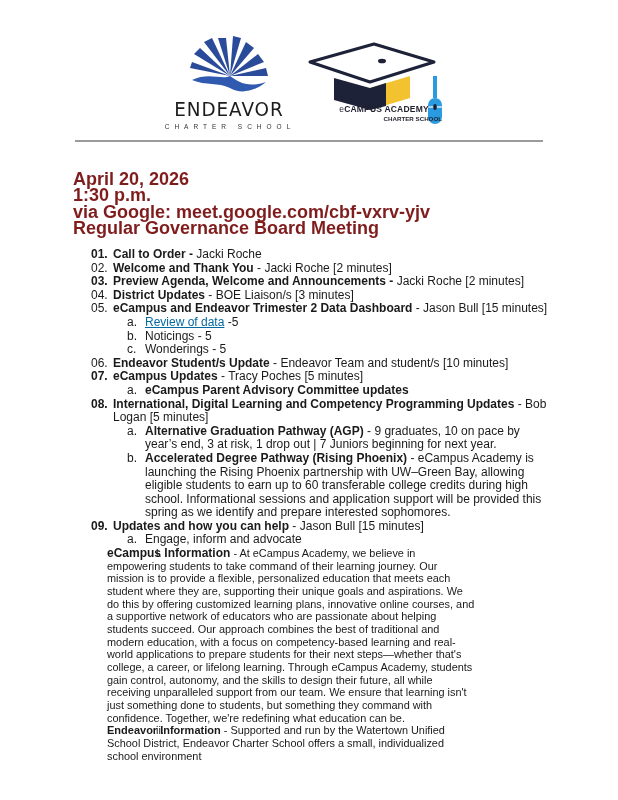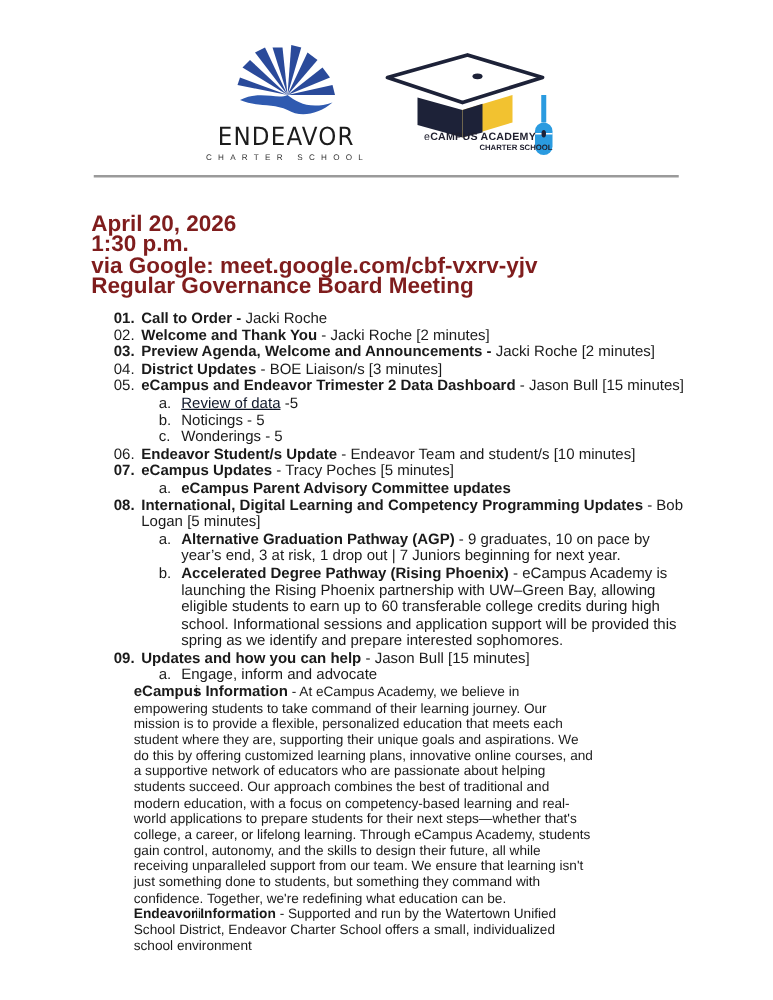--- a/index.html
+++ b/index.html
@@ -44,21 +44,21 @@
   
   .agenda { position: absolute; left: 0; top: 248px; width: 618px; font-size: 12px; line-height: 13.6px; color: #1a1a1a; }
   .row { position: relative; white-space: nowrap; }
   .num { position: absolute; left: 91px; }
   .l1 { padding-left: 113px; display: block; white-space: normal; width: 440px; }
   .lett { position: absolute; left: 127px; }
   .l2 { padding-left: 145px; display: block; white-space: normal; width: 405px; }
   .rom { position: absolute; left: 156px; }
   .l3 { padding-left: 107px; display: block; white-space: normal; width: 368px; font-size: 10.9px; line-height: 12.65px; }
   b, .b { font-weight: bold; }
-  a.link { color: #0f172a; text-decoration: underline; }
+  a.link { color: #0369a1; text-decoration: underline; }
   .small { font-size: 10.9px; line-height: 12.65px; }
 </style>
 </head>
 <body>
 
 <div class="page">
 
   <div class="logo-endeavor">
     <svg width="84" height="60" viewBox="0 0 84 60">
       <g fill="#2a4a9a">

